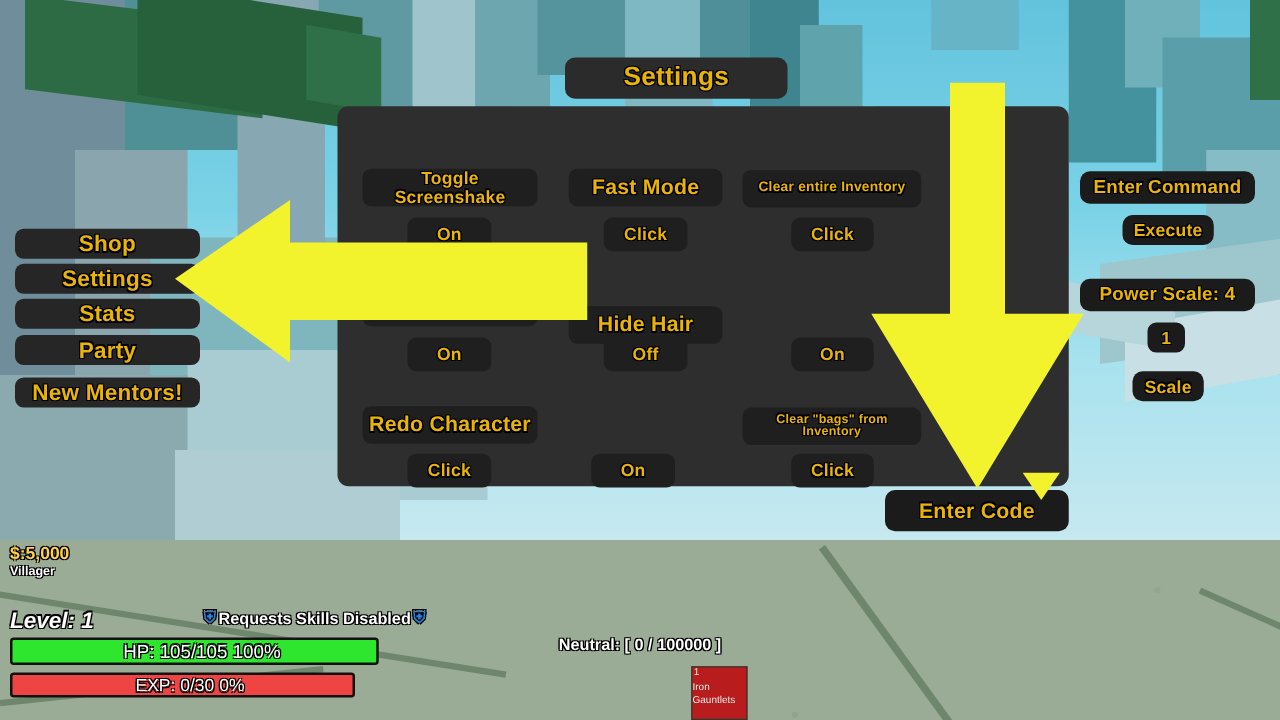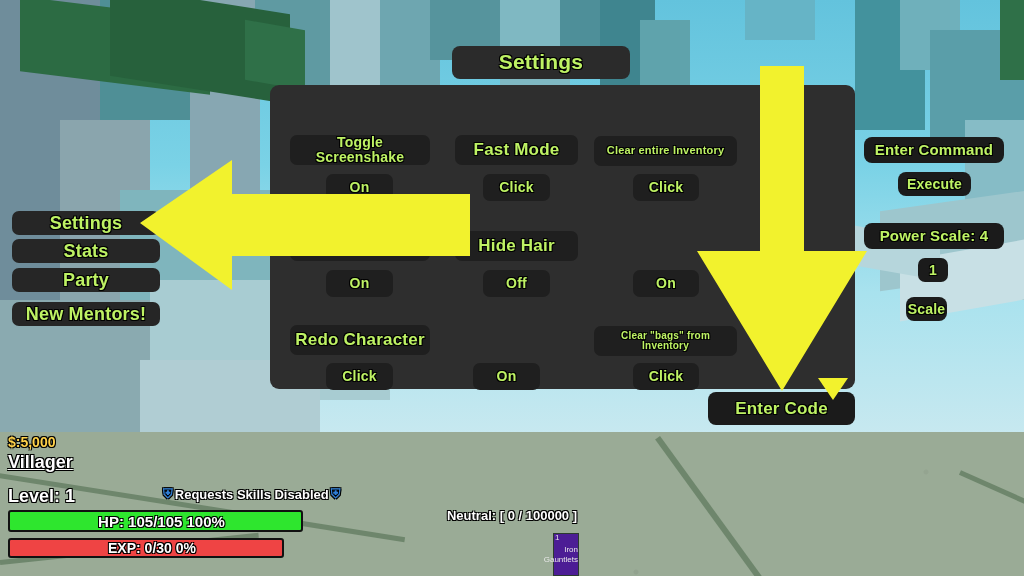--- a/index.html
+++ b/index.html
@@ -29,21 +29,21 @@
       radial-gradient(circle at 60% 70%, rgba(0,0,0,.05) 0 2px, transparent 3px),
       radial-gradient(circle at 85% 20%, rgba(0,0,0,.04) 0 2px, transparent 3px);
   }
   .seam { position:absolute; background:#5f7a5e; opacity:.75; }
 
   
   .gbtn {
     position:absolute;
     background:#1f1f1f;
     border-radius:7px;
-    color:#bef264;
+    color:#eab308;
     display:flex; align-items:center; justify-content:center;
     text-align:center;
     text-shadow:1px 1px 0 #000, -1px 1px 0 #000, 1px -1px 0 #000, -1px -1px 0 #000;
     font-weight:bold;
     letter-spacing:.2px;
     line-height:1.05;
     padding:12px 4px;
   }
 
   
@@ -81,51 +81,51 @@
   #arrow-down  { left:692px; top:66px;  width:175px; height:325px; }
   #arrow-code  { left:818px; top:378px; width:30px;  height:22px; }
 
   
   #hud { position:absolute; left:0; top:0; width:1024px; height:576px; pointer-events:none; }
   .hud-txt {
     position:absolute; color:#fff; font-weight:bold;
     text-shadow:1px 1px 0 #000,-1px 1px 0 #000,1px -1px 0 #000,-1px -1px 0 #000;
   }
   #cash  { left:8px; top:434px; font-size:14px; color:#ffd24a; }
-  #rank  { left:8px; top:452px; font-size:18px;text-decoration:underline; }
-  #level { left:8px; top:486px; font-size:18px; }
+  #rank  { left:8px; top:452px; font-size:10px; }
+  #level { left:8px; top:486px; font-size:18px;font-style:italic; }
 
   #safezone {
     position:absolute; left:163px; top:486px;
     font-size:13px; color:#fff; font-weight:bold; white-space:nowrap;
     text-shadow:1px 1px 0 #000,-1px 1px 0 #000,1px -1px 0 #000,-1px -1px 0 #000;
     display:flex; align-items:center; gap:2px;
   }
   .shield { font-size:13px; color:#2f7fd8; }
 
   .bar {
     position:absolute; left:8px;
     border:2px solid #111; border-radius:3px;
     display:flex; align-items:center; justify-content:center;
-    color:#fff; font-weight:bold; font-size:15px;
+    color:#fff; font-weight:normal; font-size:15px;
     text-shadow:1px 1px 0 #000,-1px 1px 0 #000,1px -1px 0 #000,-1px -1px 0 #000;
     padding-left:12px;
   }
   #hp-bar  { top:510px; width:295px; height:22px; background:#2ee62e; }
   #exp-bar { top:538px; width:276px; height:20px; background:#ef4444; font-size:14px; }
 
   #neutral {
     position:absolute; left:512px; top:508px; transform:translateX(-50%);
     font-size:13px; color:#fff; font-weight:bold; white-space:nowrap;
     text-shadow:1px 1px 0 #000,-1px 1px 0 #000,1px -1px 0 #000,-1px -1px 0 #000;
   }
   #item-slot {
-    position:absolute; left:553px; top:533px; width:26px; height:43px;
-    background:#4c1d95; border:1px solid #2c3a2f;
-    display:flex; flex-direction:column; align-items:flex-end; justify-content:center;
+    position:absolute; left:553px; top:533px; width:45px; height:43px;
+    background:#b91c1c; border:1px solid #2c3a2f;
+    display:flex; flex-direction:column; align-items:flex-start; justify-content:center;
     color:#e8e8e8; font-size:8px; line-height:1.25; text-align:center;
   }
   #item-count {
     position:absolute; left:555px; top:533px; font-size:8px; color:#e8e8e8;
   }
 </style>
 </head>
 <body>
 
 <div id="stage">
@@ -184,46 +184,47 @@
 
     <div class="gbtn cell-label" style="left:185px;top:50px;width:123px;font-size:17px;">Fast Mode</div>
     <div class="gbtn cell-value" style="left:213px;top:89px;width:67px;">Click</div>
 
     <div class="gbtn cell-label small" style="left:324px;top:51px;width:143px;">Clear entire Inventory</div>
     <div class="gbtn cell-value" style="left:363px;top:89px;width:66px;">Click</div>
 
     <div class="gbtn cell-label small" style="left:20px;top:146px;width:140px;">Toggle Experience Gui</div>
     <div class="gbtn cell-value" style="left:56px;top:185px;width:67px;">On</div>
 
-    <div class="gbtn cell-label" style="left:185px;top:146px;width:123px;font-size:17px;">Hide Hair</div>
+    <div class="gbtn cell-label" style="left:185px;top:160px;width:123px;font-size:17px;">Hide Hair</div>
     <div class="gbtn cell-value" style="left:213px;top:185px;width:67px;">Off</div>
 
     <div class="gbtn cell-value" style="left:363px;top:185px;width:66px;">On</div>
 
     <div class="gbtn cell-label" style="left:20px;top:240px;width:140px;font-size:17px;">Redo Character</div>
     <div class="gbtn cell-value" style="left:56px;top:278px;width:67px;">Click</div>
 
     <div class="gbtn cell-value" style="left:203px;top:278px;width:67px;">On</div>
 
     <div class="gbtn cell-label small" style="left:324px;top:241px;width:143px;font-size:10px;">Clear "bags" from Inventory</div>
     <div class="gbtn cell-value" style="left:363px;top:278px;width:66px;">Click</div>
   </div>
 
   <div class="gbtn" id="enter-code">Enter Code</div>
 
+  <div class="gbtn side-item" style="top:183px;">Shop</div>
   <div class="gbtn side-item" style="top:211px;">Settings</div>
   <div class="gbtn side-item" style="top:239px;">Stats</div>
   <div class="gbtn side-item" style="top:268px;">Party</div>
   <div class="gbtn side-item" style="top:302px;">New Mentors!</div>
 
   <div class="gbtn right-btn" style="left:864px;top:101px;width:140px;height:26px;font-size:15px;border-radius:8px;">Enter Command</div>
   <div class="gbtn right-btn" style="left:898px;top:136px;width:73px;height:24px;font-size:14px;border-radius:8px;">Execute</div>
   <div class="gbtn right-btn" style="left:864px;top:187px;width:140px;height:26px;font-size:15px;border-radius:8px;">Power Scale: 4</div>
   <div class="gbtn right-btn" style="left:918px;top:222px;width:30px;height:24px;font-size:14px;border-radius:7px;">1</div>
-  <div class="gbtn right-btn" style="left:906px;top:261px;width:41px;height:24px;font-size:14px;border-radius:8px;">Scale</div>
+  <div class="gbtn right-btn" style="left:906px;top:261px;width:57px;height:24px;font-size:14px;border-radius:8px;">Scale</div>
 
   <svg class="arrow" id="arrow-left" viewBox="0 0 330 130">
     <polygon points="330,34 92,34 92,0 0,63 92,130 92,96 330,96" fill="#f2f22d"></polygon>
   </svg>
 
   <svg class="arrow" id="arrow-down" viewBox="0 0 175 325">
     <polygon points="68,0 112,0 112,185 175,185 90,325 5,185 68,185" fill="#f2f22d"></polygon>
   </svg>
 
   <svg class="arrow" id="arrow-code" viewBox="0 0 30 22">

